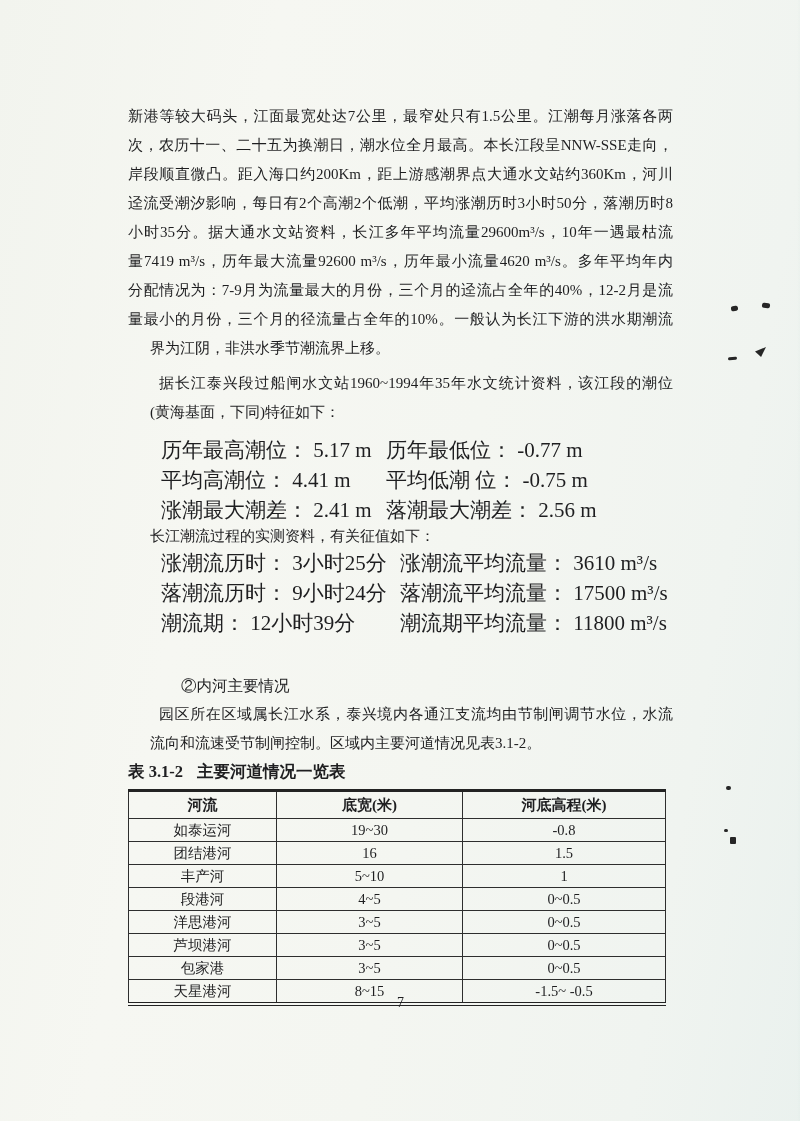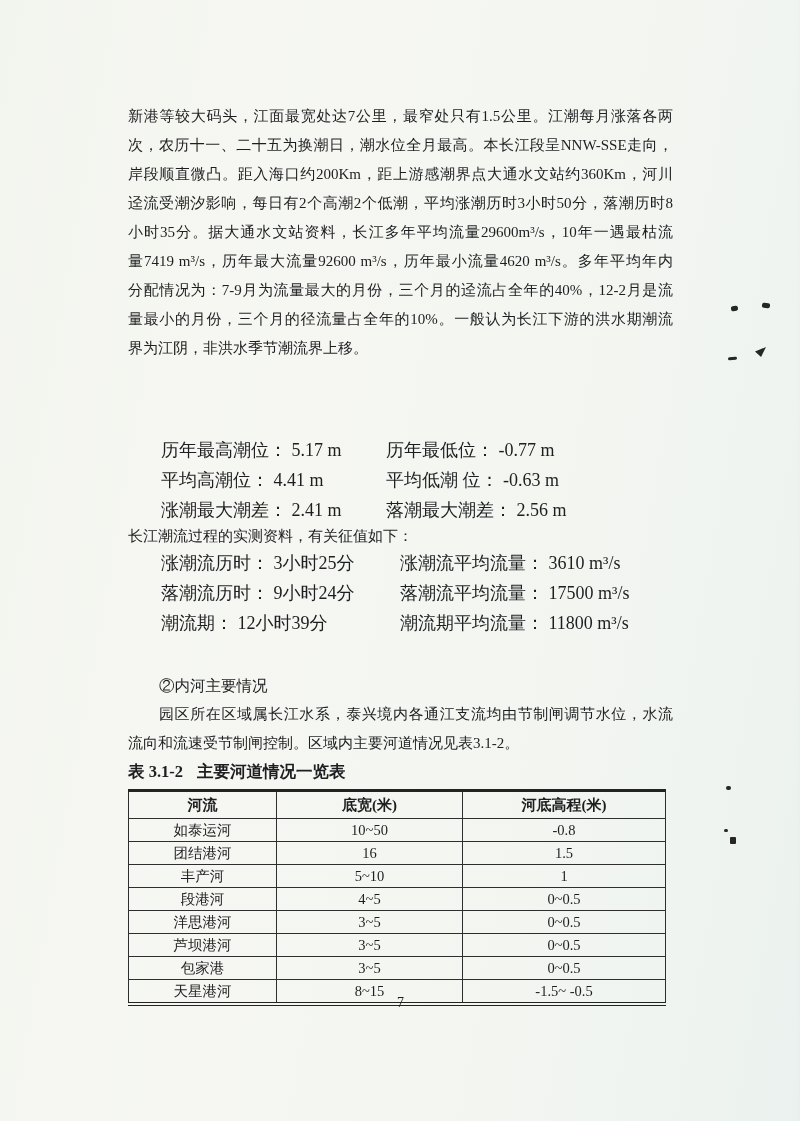--- a/index.html
+++ b/index.html
@@ -17,24 +17,24 @@
     content:""; position:absolute; top:0; right:0; width:12px; height:100%;
     background: linear-gradient(to right, rgba(186,214,208,0), rgba(186,214,208,0.30));
     pointer-events:none;
   }
   .block { position:absolute; left:128px; width:545px; }
   .line {
     height:29px; line-height:29px; font-size:15px;
     white-space:nowrap; overflow:hidden;
   }
   .just { text-align:justify; text-align-last:justify; }
-  .left { text-align:center; text-align-last:left; }
+  .left { text-align:center; text-align-last:left;margin-left:22px; }
   .indent { text-indent:31px; }
   .heading { font-size:15.5px; }
-  .stat-row { position:relative; height:30px; line-height:30px; font-size:18px; white-space:nowrap; }
+  .stat-row { position:relative; height:30px; line-height:30px; font-size:21px; white-space:nowrap; }
   .stat-row .sl { position:absolute; left:33px; }
   .tide .stat-row .sr { position:absolute; left:258px; }
   .flow .stat-row .sr { position:absolute; left:248px;margin-left:24px; }
   .table-title { height:24px; line-height:24px; text-align:left; font-weight:bold; font-size:16.5px; }
   .table-title .tl { margin-right:14px; }
   table.river {
     position:absolute; left:128px; top:789px; width:537px;
     border-collapse:collapse; table-layout:fixed;
     border-top:3px solid #232323;
     border-bottom:4px double #232323;
@@ -60,29 +60,33 @@
     <div class="line just">次，农历十一、二十五为换潮日，潮水位全月最高。本长江段呈NNW-SSE走向，</div>
     <div class="line just">岸段顺直微凸。距入海口约200Km，距上游感潮界点大通水文站约360Km，河川</div>
     <div class="line just">迳流受潮汐影响，每日有2个高潮2个低潮，平均涨潮历时3小时50分，落潮历时8</div>
     <div class="line just">小时35分。据大通水文站资料，长江多年平均流量29600m³/s，10年一遇最枯流</div>
     <div class="line just">量7419 m³/s，历年最大流量92600 m³/s，历年最小流量4620 m³/s。多年平均年内</div>
     <div class="line just">分配情况为：7-9月为流量最大的月份，三个月的迳流占全年的40%，12-2月是流</div>
     <div class="line just">量最小的月份，三个月的径流量占全年的10%。一般认为长江下游的洪水期潮流</div>
     <div class="line left">界为江阴，非洪水季节潮流界上移。</div>
   </div>
 
+  <div class="block" style="top:369px">
+    <div class="line just indent">据长江泰兴段过船闸水文站1960~1994年35年水文统计资料，该江段的潮位</div>
+    <div class="line left">(黄海基面，下同)特征如下：</div>
+  </div>
 
   <div class="block tide" style="top:435px">
     <div class="stat-row">
       <span class="sl">历年最高潮位： 5.17 m</span>
       <span class="sr">历年最低位： -0.77 m</span>
     </div>
     <div class="stat-row">
       <span class="sl">平均高潮位： 4.41 m</span>
-      <span class="sr">平均低潮 位： -0.63 m</span>
+      <span class="sr">平均低潮 位： -0.75 m</span>
     </div>
     <div class="stat-row">
       <span class="sl">涨潮最大潮差： 2.41 m</span>
       <span class="sr">落潮最大潮差： 2.56 m</span>
     </div>
   </div>
 
   <div class="block" style="top:522px">
     <div class="line left">长江潮流过程的实测资料，有关征值如下：</div>
   </div>
@@ -124,21 +128,21 @@
     <thead>
       <tr>
         <th>河流</th>
         <th>底宽(米)</th>
         <th>河底高程(米)</th>
       </tr>
     </thead>
     <tbody>
       <tr>
         <td>如泰运河</td>
-        <td>10~50</td>
+        <td>19~30</td>
         <td>-0.8</td>
       </tr>
       <tr>
         <td>团结港河</td>
         <td>16</td>
         <td>1.5</td>
       </tr>
       <tr>
         <td>丰产河</td>
         <td>5~10</td>

